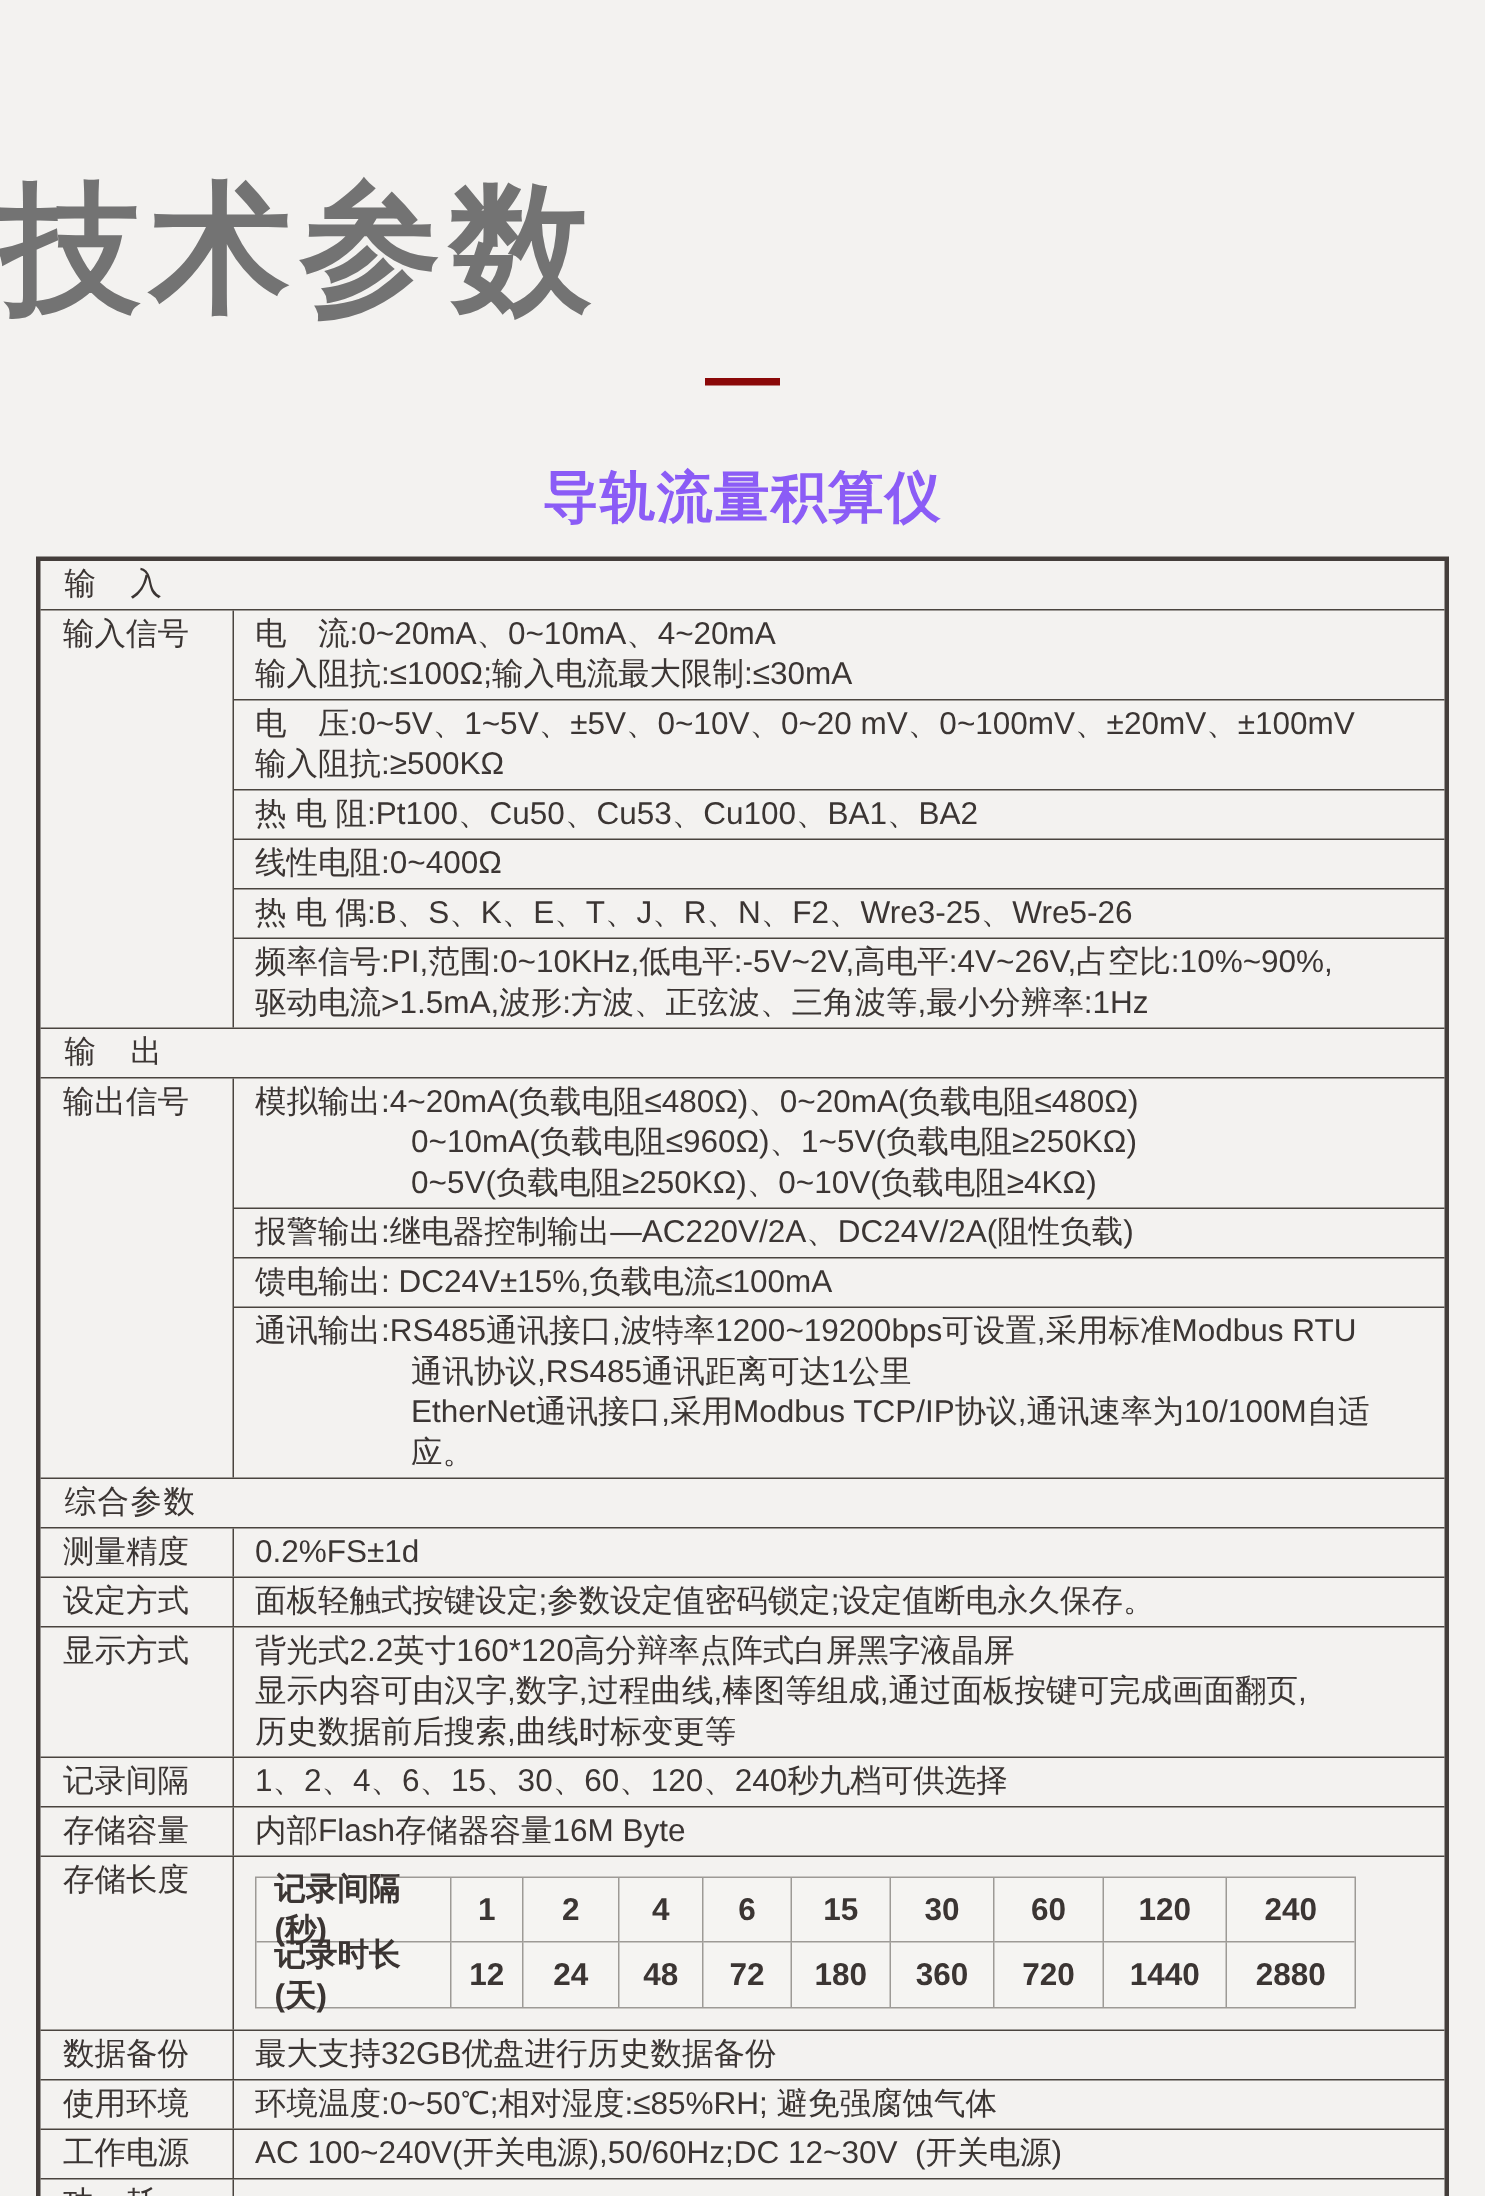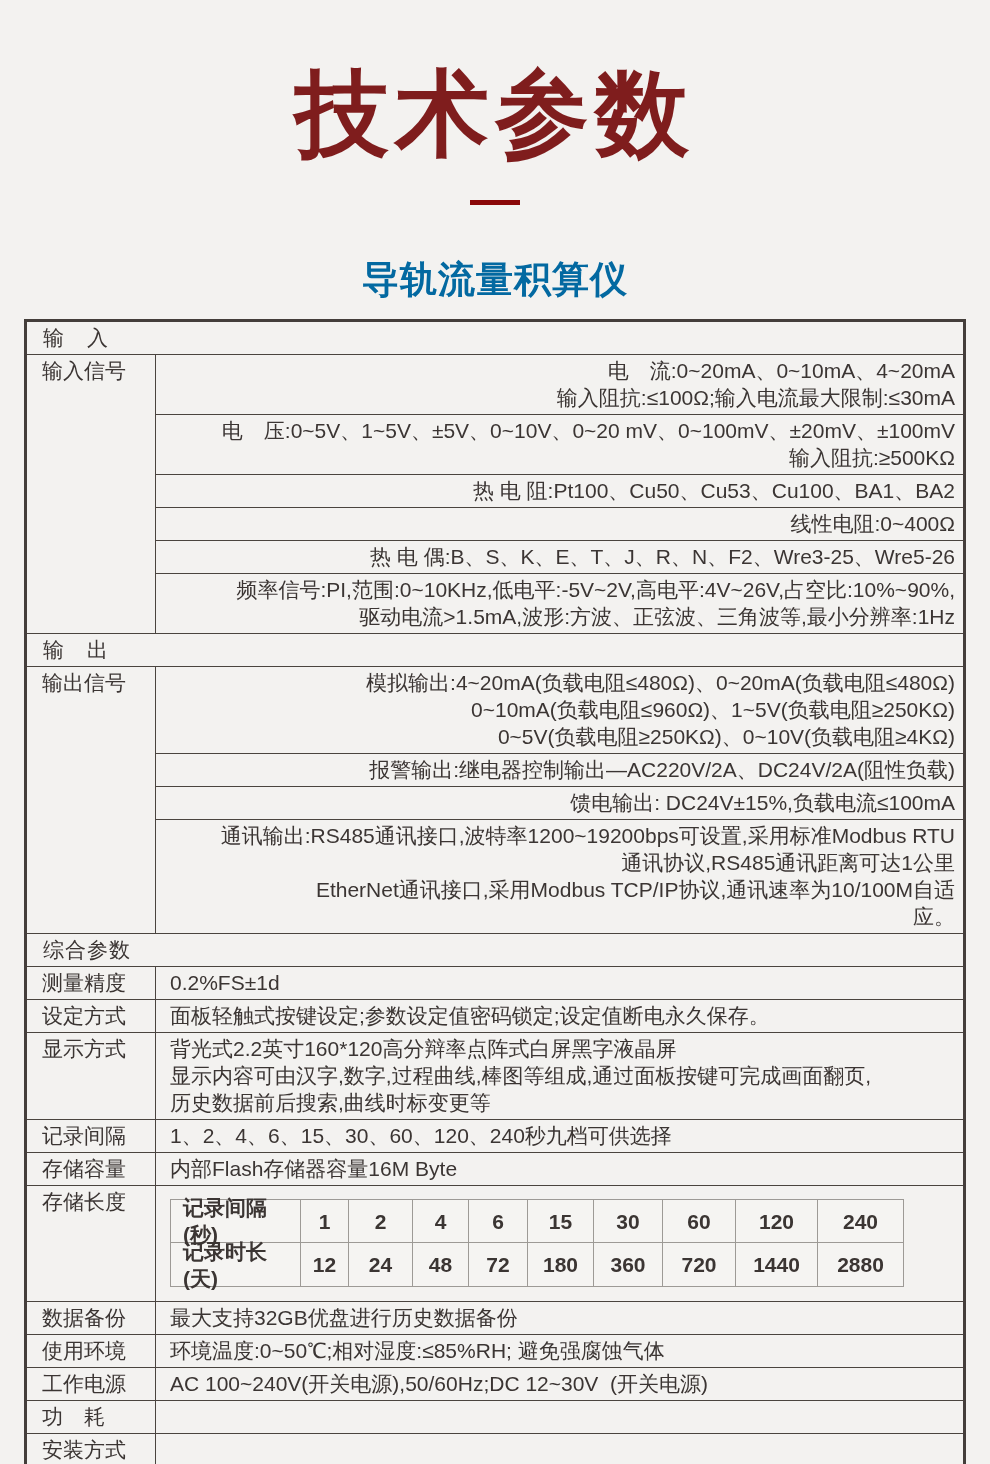--- a/index.html
+++ b/index.html
@@ -4,40 +4,39 @@
 <style>
   * { margin:0; padding:0; box-sizing:border-box; }
   html,body { width:990px; height:1464px; }
   body {
     background:#f3f2f0;
     font-family:"Liberation Sans", sans-serif;
     color:#3b3533;
     overflow:hidden;
   }
   .page-title {
-    margin-top:60px;
-    text-align:center;
+    margin-top:112px;
     font-size:94px;
     font-weight:900;
     letter-spacing:6px;
     line-height:1.15;
-    color:#7f1d1d;
+    color:#737373;
   }
   .title-dash {
     width:50px; height:5px;
     background:#8a0808;
     margin:32px auto 0;
   }
   .subtitle {
     margin-top:50px;
     text-align:center;
     font-size:37px;
     font-weight:700;
     letter-spacing:1px;
-    color:#0369a1;
+    color:#8b5cf6;
   }
   .spec-table {
     margin:14px 24px 0;
     border:3px solid #443e3b;
     font-size:21px;
     line-height:27px;
   }
   .t-row { display:flex; border-bottom:1.5px solid #4a443f; }
   .t-row:last-child { border-bottom:none; }
   .sec {
@@ -49,21 +48,20 @@
     flex:0 0 129px;
     width:129px;
     border-right:1.5px solid #4a443f;
     padding:2px 4px 3px 15px;
   }
   .cnt { flex:1; padding:2px 8px 3px 14px; }
   .cnt-group { flex:1; display:flex; flex-direction:column; }
   .sub {
     border-bottom:1.5px solid #4a443f;
     padding:2px 8px 3px 14px;
-    text-align:right;
   }
   .sub:last-child { border-bottom:none; }
   .line { white-space:pre-wrap; }
   .line.ind { padding-left:104px; }
   .tall { padding-bottom:12px; }
   
   .storage-cnt { flex:1; padding:13px 8px 14px 14px; }
   .inner-table {
     display:inline-block;
     border:1px solid #9d9a96;

